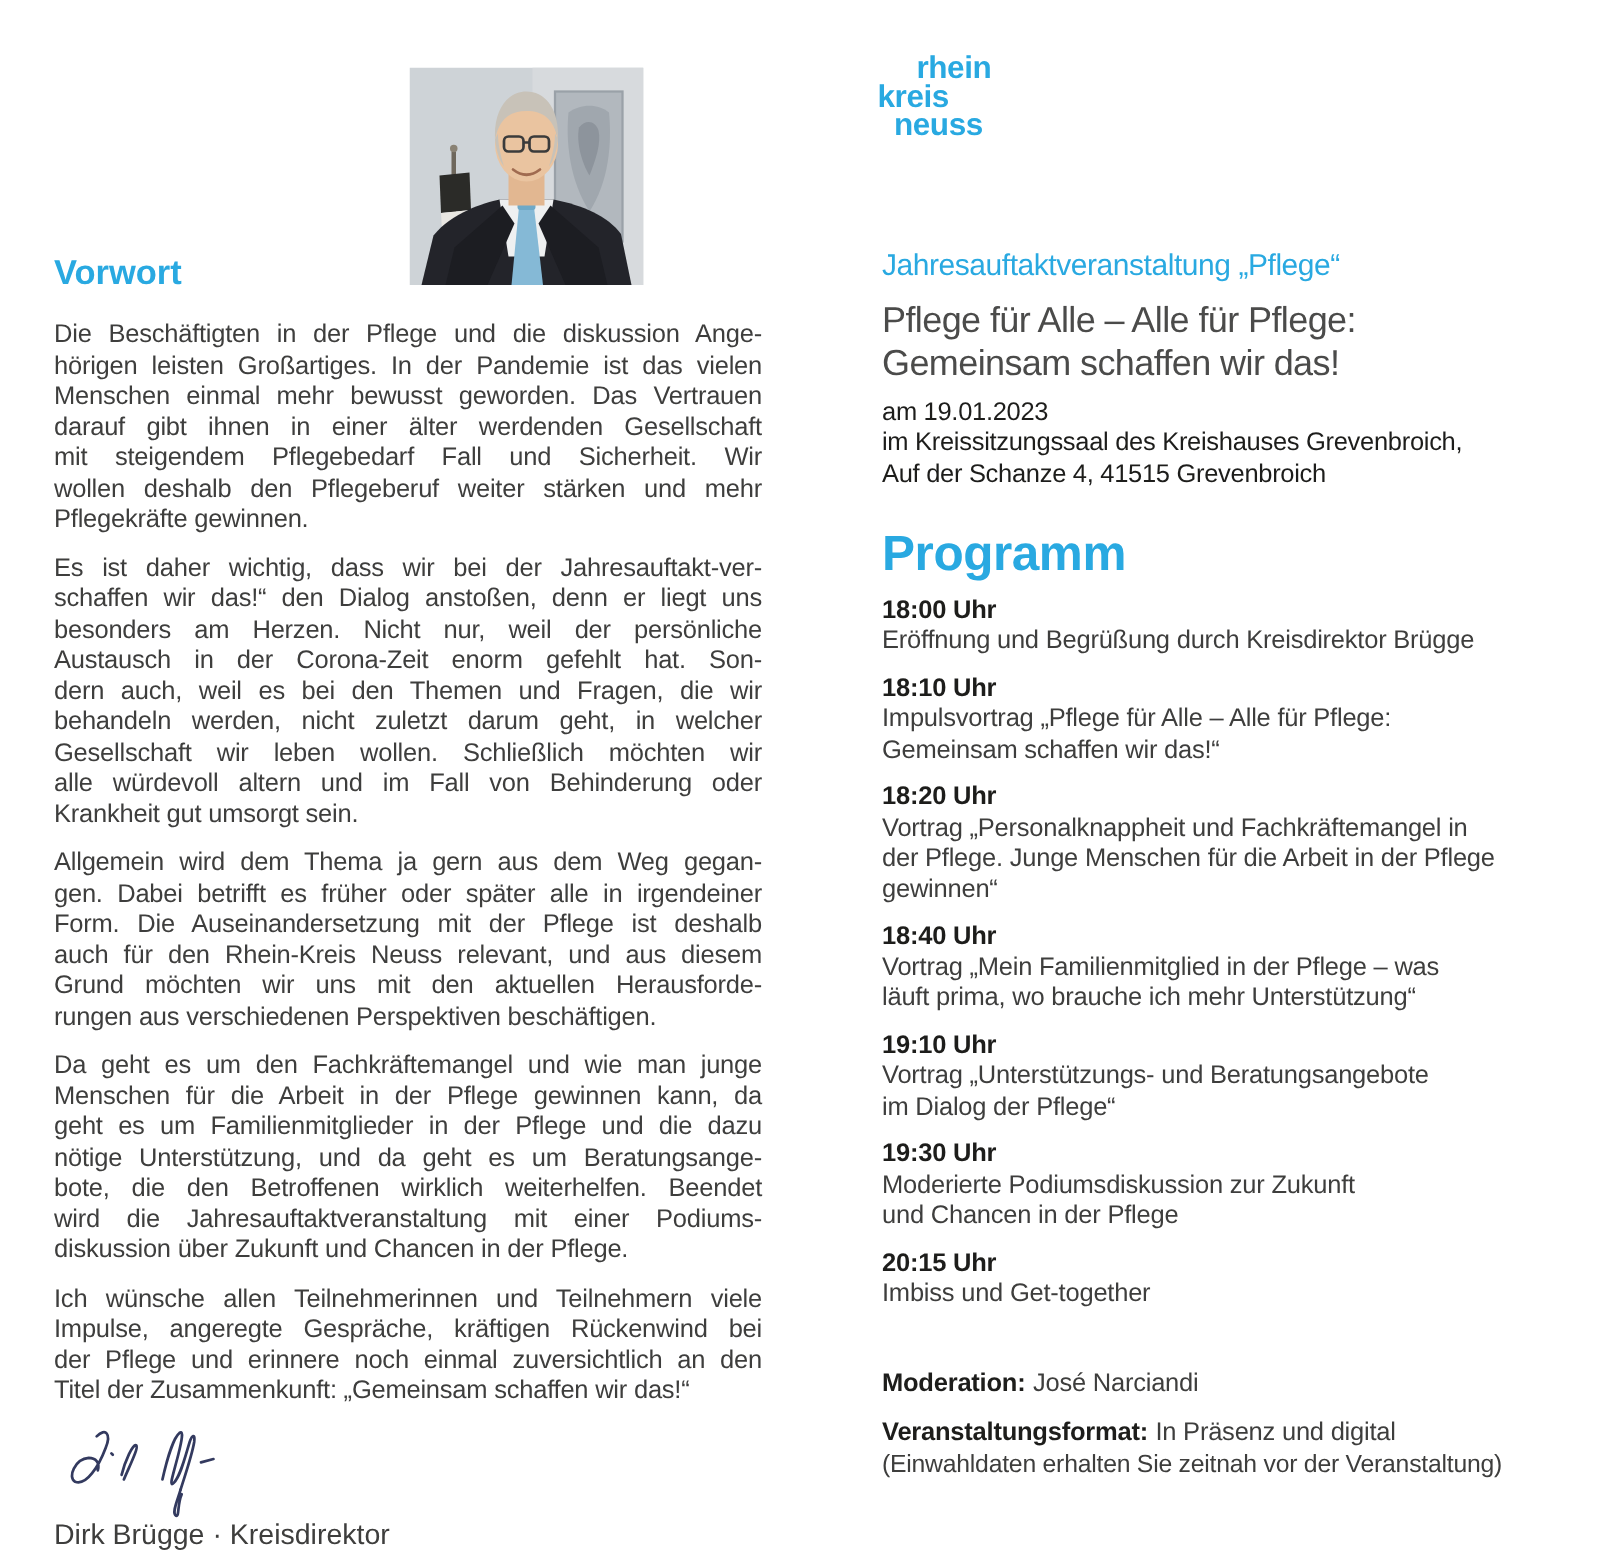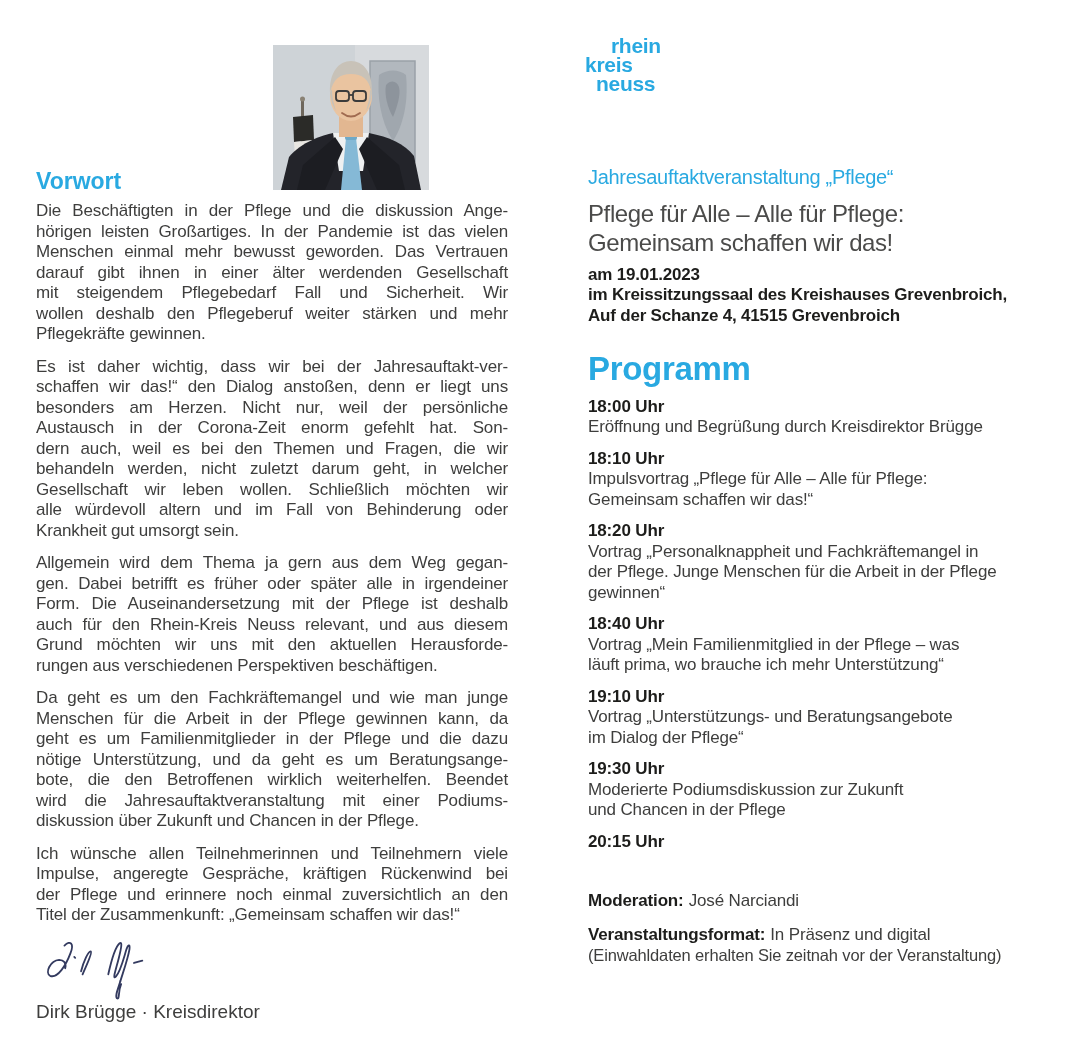--- a/index.html
+++ b/index.html
@@ -9,40 +9,40 @@
     background:#ffffff;
     font-family:"Liberation Sans","DejaVu Sans",sans-serif;
     color:#3e3e3d;
     overflow:hidden;
   }
   
   .photo{position:absolute;left:273px;top:45px;width:156px;height:145px;display:block;}
   
   .left-col{position:absolute;left:36px;top:168px;width:472px;}
   .blue-h{color:var(--accent);margin:0;font-weight:bold;}
-  .vorwort{font-size:23px;line-height:26px;margin:0 0 7px 0;}
+  .vorwort{font-size:23px;line-height:26px;margin:0 0 19px 0;}
   .paragraph{
     font-size:17px;line-height:20.5px;letter-spacing:-0.15px;
     margin:0 0 12px 0;color:#3e3e3d;
   }
   .justify .line{text-align:justify;text-align-last:justify;}
   .justify .line:last-child{text-align-last:left;}
   .signature{display:block;margin:4px 0 0 2px;width:130px;height:62px;}
   .sig-name{font-size:19px;line-height:20px;color:#3e3e3d;margin-top:2px;}
   
   .right-col{position:absolute;left:585px;top:36px;width:456px;}
   .logo{color:var(--accent);font-weight:bold;font-size:21px;line-height:19px;letter-spacing:-0.3px;}
   .logo-l1{padding-left:26px;}
   .logo-l3{padding-left:11px;}
   .event-title{
     margin:69px 0 0 3px;font-size:20px;line-height:30px;letter-spacing:-0.3px;
     white-space:nowrap;color:var(--accent);font-weight:normal;
   }
   .event-subtitle{margin:8px 0 0 3px;font-size:24px;line-height:28.5px;letter-spacing:-0.4px;color:#4b4b4a;}
-  .event-details{margin:8px 0 0 3px;font-size:17px;line-height:20.3px;letter-spacing:-0.2px;font-weight:bold;color:#1d1d1b;}
+  .event-details{margin:8px 0 0 3px;font-size:17px;line-height:20.3px;letter-spacing:-0.2px;font-weight:normal;color:#1d1d1b;}
   .programm{margin:26px 0 0 3px;font-size:33px;line-height:34px;letter-spacing:-0.3px;}
   .program-item{margin:11px 0 0 3px;font-size:17px;line-height:20.5px;letter-spacing:-0.15px;}
   .program-item .time{font-weight:bold;color:#1d1d1b;}
   .program-item .desc{color:#3e3e3d;}
   .info-line{margin:13px 0 0 3px;font-size:17px;line-height:20.5px;letter-spacing:-0.15px;}
   .info-line.moderation{margin-top:39px;}
   .info-line .lbl{font-weight:bold;color:#1d1d1b;margin-right:5px;}
   .info-line .val{color:#3e3e3d;}
   .format-note{margin:0 0 0 3px;font-size:16.5px;line-height:20.5px;letter-spacing:-0.15px;color:#3e3e3d;}
 </style>
@@ -204,20 +204,23 @@
     </div>
     <div class="program-item">
       <div class="time">19:30 Uhr</div>
       <div class="desc">
           <div class="line">Moderierte Podiumsdiskussion zur Zukunft</div>
           <div class="line">und Chancen in der Pflege</div>
         </div>
     </div>
     <div class="program-item">
       <div class="time">20:15 Uhr</div>
+      <div class="desc">
+          <div class="line">Imbiss und Get-together</div>
+        </div>
     </div>
 
     <div class="info-line moderation">
       <span class="lbl">Moderation:</span><span class="val">José Narciandi</span>
     </div>
     <div class="info-line format">
       <span class="lbl">Veranstaltungsformat:</span><span class="val">In Präsenz und digital</span>
     </div>
     <div class="format-note">(Einwahldaten erhalten Sie zeitnah vor der Veranstaltung)</div>
   </div>

